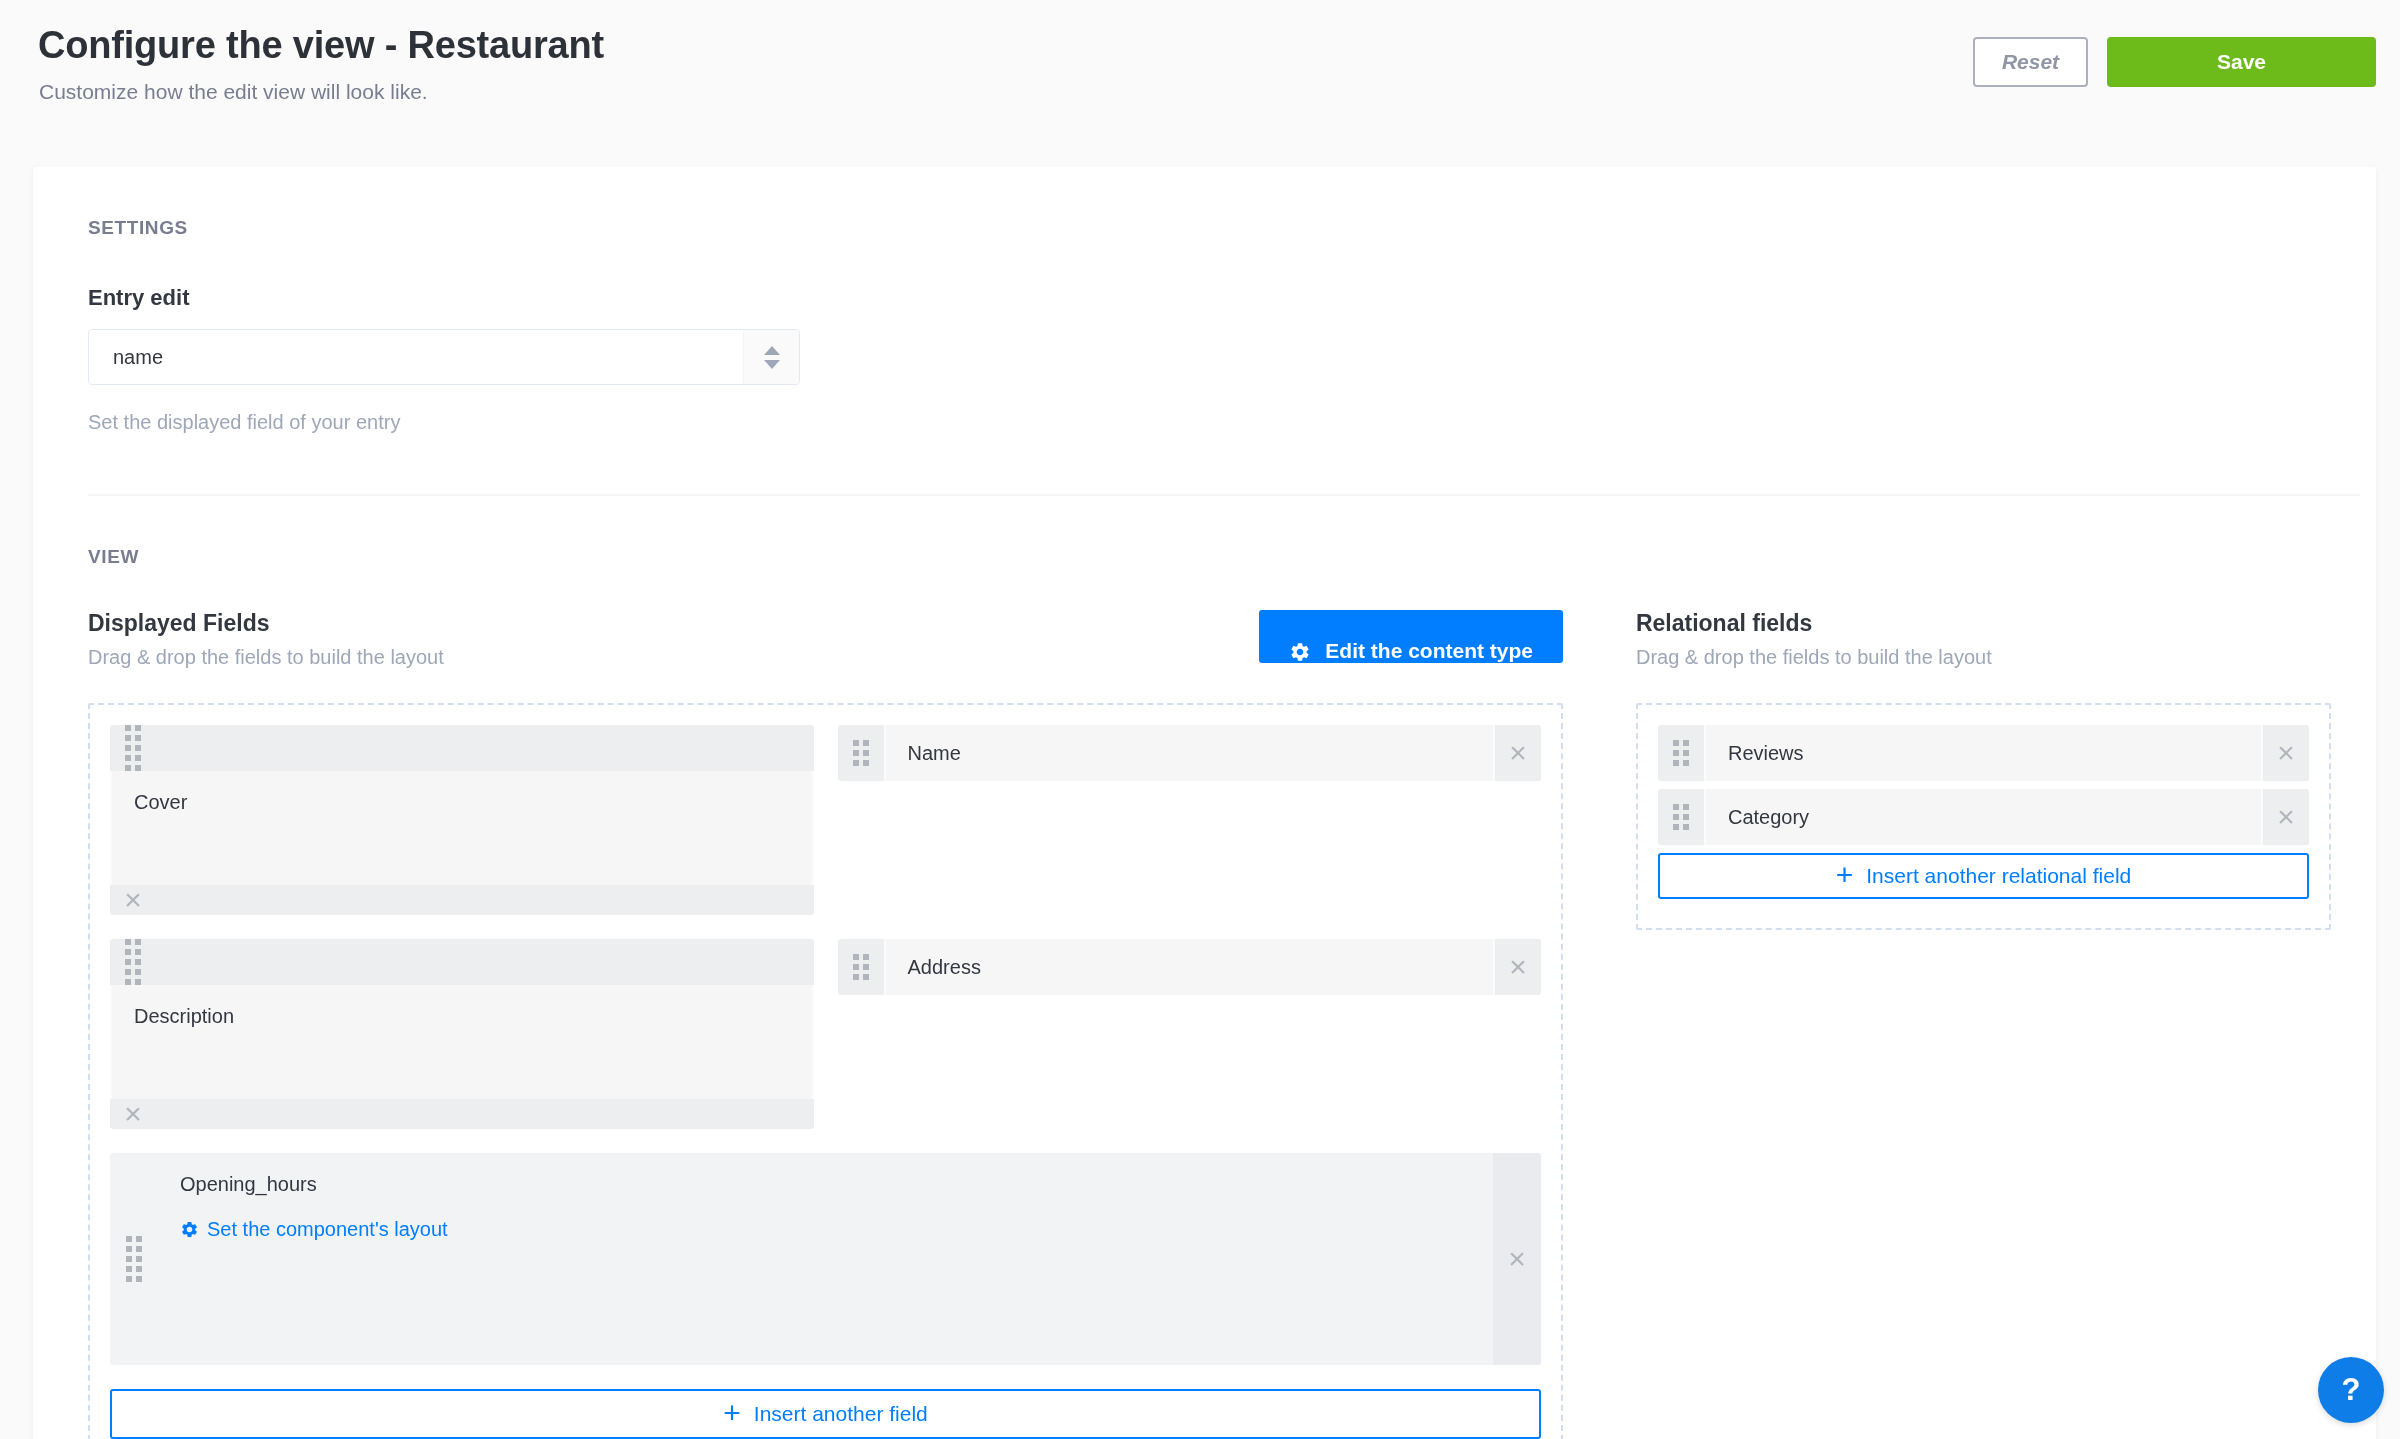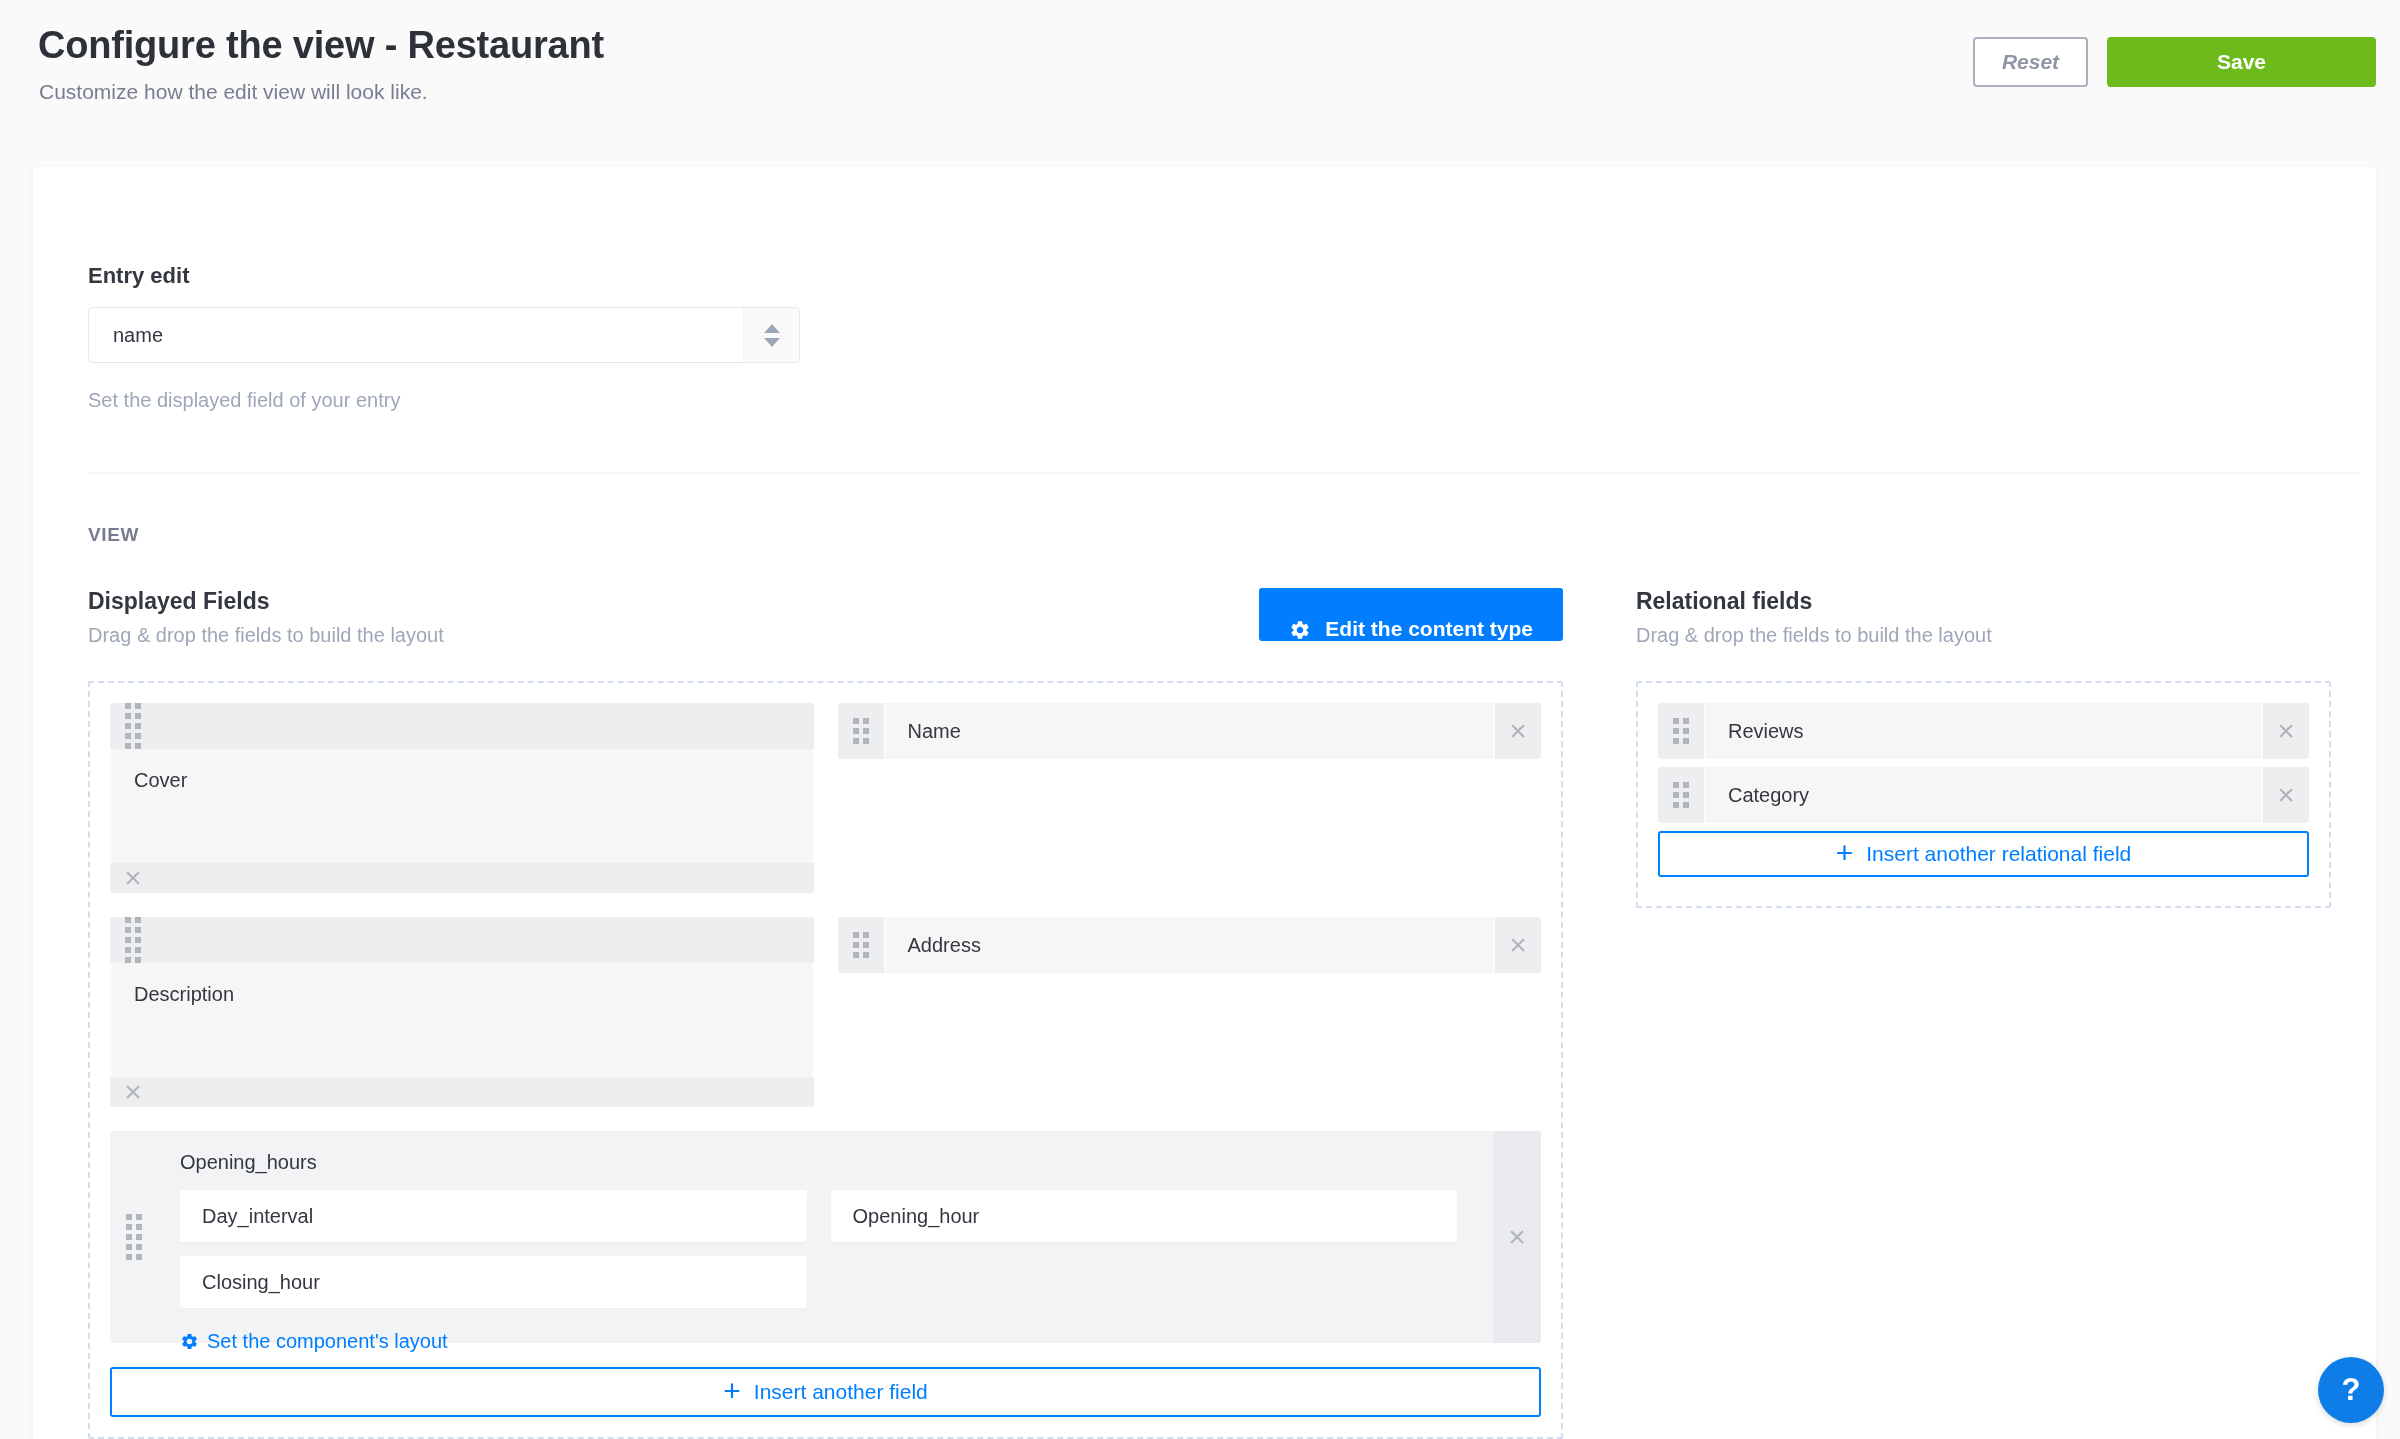--- a/index.html
+++ b/index.html
@@ -135,20 +135,21 @@
 
 <div class="top-header">
   <h1 class="page-title">Configure the view - Restaurant</h1>
   <div class="page-subtitle">Customize how the edit view will look like.</div>
   <button class="btn-reset">Reset</button>
   <button class="btn-save">Save</button>
 </div>
 
 <div class="card">
 
+  <div class="section-label">SETTINGS</div>
   <div class="entry-title-label">Entry edit</div>
 
   <div class="select">
     <div class="select-value">name</div>
     <div class="select-caret">
       <span class="tri-up"></span>
       <span class="tri-down"></span>
     </div>
   </div>
   <div class="field-help">Set the displayed field of your entry</div>
@@ -270,32 +271,20 @@
                   <i></i>
                   <i></i>
                   <i></i>
                   <i></i>
                   <i></i>
                   <i></i>
                 </span>
             </div>
             <div class="comp-content">
               <div class="comp-title">Opening_hours</div>
-              <div class="comp-grid">
-                <div class="comp-field">
-                  <span>Day_interval</span>
-                </div>
-                <div class="comp-field">
-                  <span>Opening_hour</span>
-                </div>
-                <div class="comp-field">
-                  <span>Closing_hour</span>
-                </div>
-                <div class="comp-field ghost"></div>
-              </div>
               <div class="comp-layout-link">
                 <svg class="gear-icon-svg" viewBox="0 0 24 24">
                     <path d="M19.14,12.94c0.04-0.3,0.06-0.61,0.06-0.94c0-0.32-0.02-0.64-0.07-0.94l2.03-1.58 c0.18-0.14,0.23-0.41,0.12-0.61l-1.92-3.32c-0.12-0.22-0.37-0.29-0.59-0.22l-2.39,0.96c-0.5-0.38-1.03-0.7-1.62-0.94L14.4,2.81 c-0.04-0.24-0.24-0.41-0.48-0.41h-3.84c-0.24,0-0.43,0.17-0.47,0.41L9.25,5.35C8.66,5.59,8.12,5.92,7.63,6.29L5.24,5.33 c-0.22-0.08-0.47,0-0.59,0.22L2.74,8.87C2.62,9.08,2.66,9.34,2.86,9.48l2.03,1.58C4.84,11.36,4.8,11.69,4.8,12s0.02,0.64,0.07,0.94 l-2.03,1.58c-0.18,0.14-0.23,0.41-0.12,0.61l1.92,3.32c0.12,0.22,0.37,0.29,0.59,0.22l2.39-0.96c0.5,0.38,1.03,0.7,1.62,0.94 l0.36,2.54c0.05,0.24,0.24,0.41,0.48,0.41h3.84c0.24,0,0.44-0.17,0.47-0.41l0.36-2.54c0.59-0.24,1.13-0.56,1.62-0.94l2.39,0.96 c0.22,0.08,0.47,0,0.59-0.22l1.92-3.32c0.12-0.22,0.07-0.47-0.12-0.61L19.14,12.94z M12,15.6c-1.98,0-3.6-1.62-3.6-3.6 s1.62-3.6,3.6-3.6s3.6,1.62,3.6,3.6S13.98,15.6,12,15.6z"></path>
                   </svg>
                 <span>Set the component's layout</span>
               </div>
             </div>
             <div class="comp-strip-right">
               <span class="close-x">×</span>
             </div>

